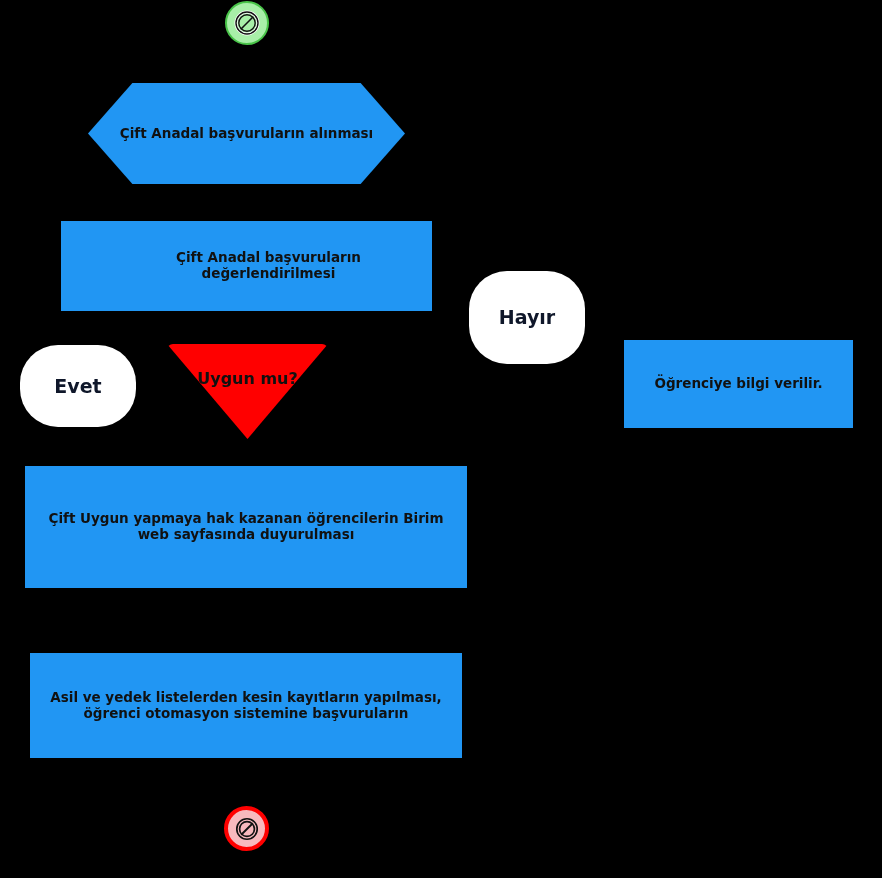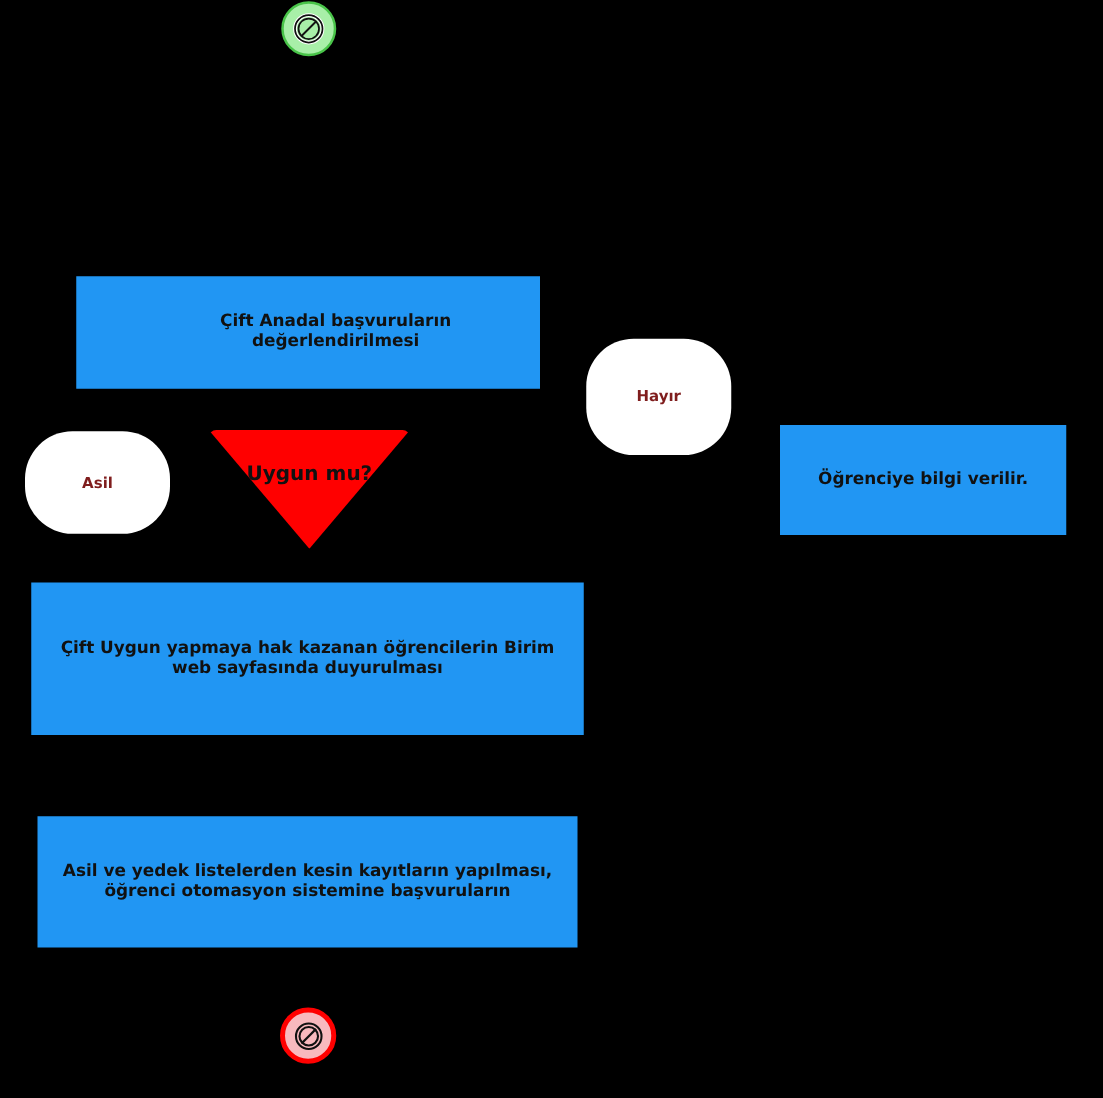--- a/index.html
+++ b/index.html
@@ -63,22 +63,22 @@
     font-size: 16px;
     margin-top: 26px;
   }
 
   
   .pill {
     background: #FFFFFF;
     border-radius: 38px;
   }
   .pill .node-label {
-    font-size: 12px;
-    color: #7f1d1d;
+    font-size: 19px;
+    color: #0f172a;
   }
 
   
   .terminator {
     border-radius: 50%;
   }
   .terminator.start {
     background: #A8EFA8;
     border: 2px solid #49C449;
   }
@@ -99,31 +99,34 @@
     <span>
       <svg width="28" height="28" viewBox="0 0 28 28">
         <circle cx="14" cy="14" r="11" fill="none" stroke="#ffffff" stroke-width="3"></circle>
         <circle cx="14" cy="14" r="11" fill="none" stroke="#111111" stroke-width="1.4"></circle>
         <circle cx="14" cy="14" r="8.2" fill="none" stroke="#111111" stroke-width="1.4"></circle>
         <line x1="7.8" y1="20.2" x2="20.2" y2="7.8" stroke="#111111" stroke-width="1.6"></line>
       </svg>
     </span>
   </div>
 
+  <div class="node hexagon" style="left:88px; top:83px; width:317px; height:101px;">
+    <span class="node-label">Çift Anadal başvuruların alınması</span>
+  </div>
 
   <div class="node process" style="left:61px; top:221px; width:371px; height:90px;padding-left:44px;">
     <span class="node-label">Çift Anadal başvuruların değerlendirilmesi</span>
   </div>
 
   <div class="node pill" style="left:469px; top:271px; width:116px; height:93px;">
     <span class="node-label">Hayır</span>
   </div>
 
   <div class="node pill" style="left:20px; top:345px; width:116px; height:82px;">
-    <span class="node-label">Asil</span>
+    <span class="node-label">Evet</span>
   </div>
 
   <div class="node triangle" style="left:167px; top:344px; width:161px; height:95px;">
     <span class="node-label">Uygun mu?</span>
   </div>
 
   <div class="node process" style="left:624px; top:340px; width:229px; height:88px;">
     <span class="node-label">Öğrenciye bilgi verilir.</span>
   </div>
 

